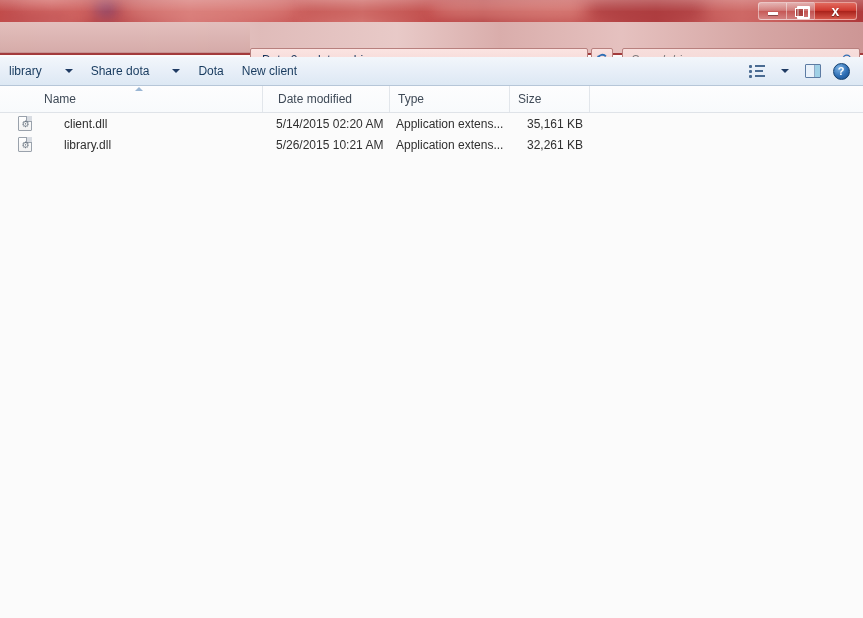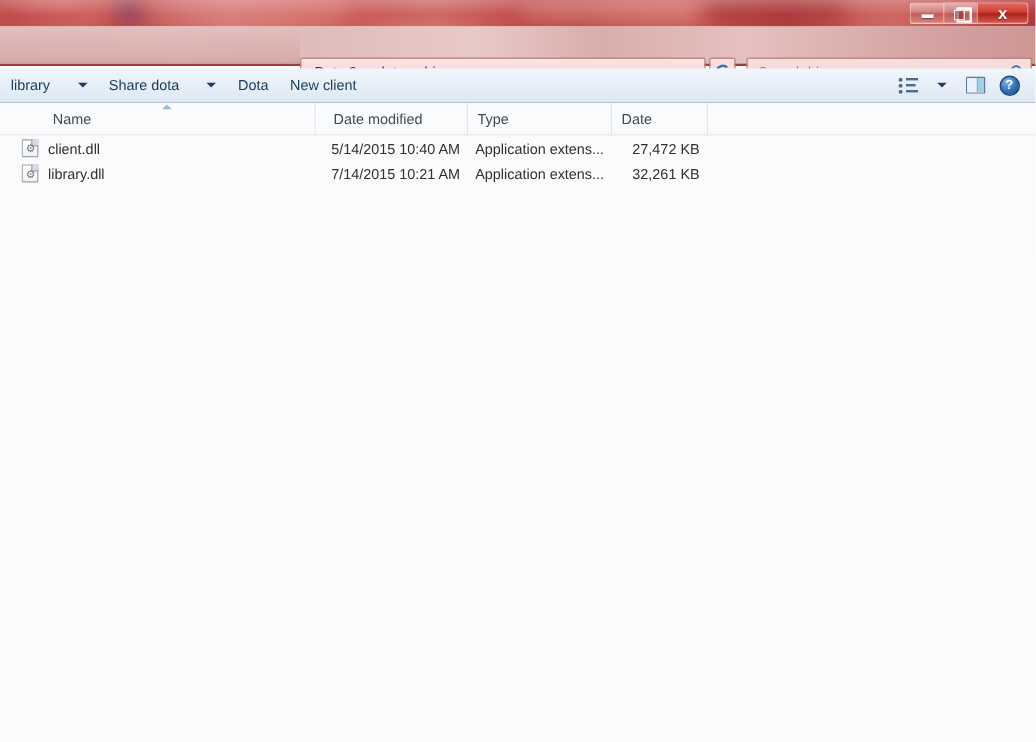--- a/index.html
+++ b/index.html
@@ -350,21 +350,21 @@
     align-items: center;
     height: 21px;
     white-space: nowrap;
     overflow: hidden;
   }
   .cell-name   { left: 18px; }
   .cell-date   { left: 276px; }
   .cell-type   { left: 396px; }
   .cell-size   { left: 510px; width: 73px; justify-content: flex-end; }
 
-  .fname { padding-left: 8px; }
+  .fname { padding-left: 8px; margin-left: 24px; }
 
   
   .ico-dll {
     position: relative;
     width: 14px; height: 15px;
     background: linear-gradient(180deg, #ffffff 0%, #f2f2f2 100%);
     border: 1px solid #9aa2ac;
     border-radius: 1px;
     flex: none;
   }
@@ -497,45 +497,45 @@
       <span>Name</span>
     </div>
     <div class="sortmark"></div>
     <div class="colhdr" style="left:390px;width:120px;">
       <span>Type</span>
     </div>
     <div class="colhdr" style="left:270px;width:120px;">
       <span>Date modified</span>
     </div>
     <div class="colhdr" style="left:510px;width:80px;">
-      <span>Date</span>
+      <span>Size</span>
     </div>
   </div>
 
   <div class="filelist">
 
     <div class="row">
       <div class="cell cell-name">
         <span class="ico-dll">
           <span class="cog">⚙</span>
         </span>
         <span class="fname">client.dll</span>
       </div>
-      <div class="cell cell-date">5/14/2015 10:40 AM</div>
+      <div class="cell cell-date">5/14/2015 02:20 AM</div>
       <div class="cell cell-type">Application extens...</div>
-      <div class="cell cell-size">27,472 KB</div>
+      <div class="cell cell-size">35,161 KB</div>
     </div>
 
     <div class="row">
       <div class="cell cell-name">
         <span class="ico-dll">
           <span class="cog">⚙</span>
         </span>
         <span class="fname">library.dll</span>
       </div>
-      <div class="cell cell-date">7/14/2015 10:21 AM</div>
+      <div class="cell cell-date">5/26/2015 10:21 AM</div>
       <div class="cell cell-type">Application extens...</div>
       <div class="cell cell-size">32,261 KB</div>
     </div>
 
   </div>
 
 </div>
 
 </body></html>

